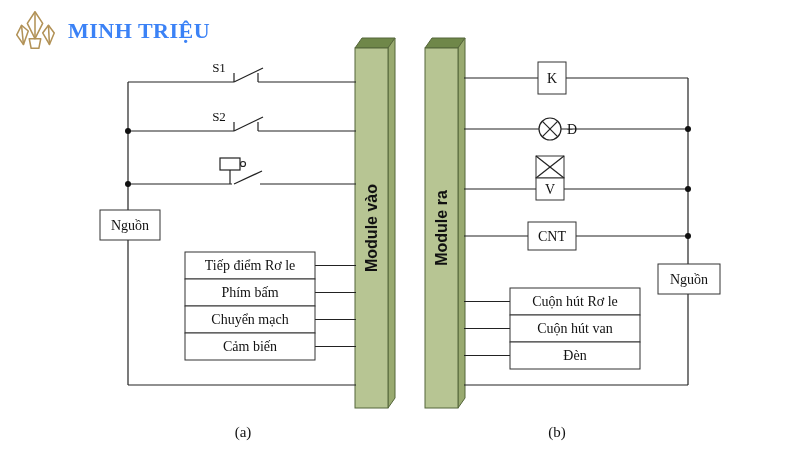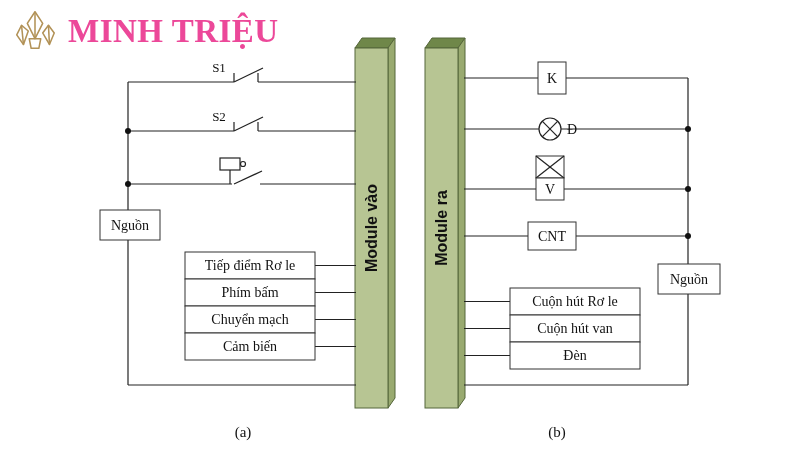--- a/index.html
+++ b/index.html
@@ -2,22 +2,22 @@
 <html><head>
 <meta charset="utf-8">
 <style>
   html,body { margin:0; padding:0; }
   body {
     width:800px; height:450px; background:#ffffff; position:relative;
     overflow:hidden; font-family:"Liberation Serif", serif;
   }
   .header { position:absolute; top:6px; left:10px; display:flex; align-items:center; gap:8px; }
   .brand {
-    font-family:"Liberation Serif", serif; font-weight:700; font-size:33px;
-    color:#ec4899; letter-spacing:0.5px; white-space:nowrap;
+    font-family:"Liberation Serif", serif; font-weight:700; font-size:22px;
+    color:#3b82f6; letter-spacing:0.5px; white-space:nowrap;
   }
   svg.diagram { position:absolute; left:0; top:0; }
   svg text { font-family:"Liberation Serif", serif; font-size:14px; fill:#111111; }
   svg text.small { font-size:13px; }
   svg text.module-label { font-family:"Liberation Sans", sans-serif; font-size:16px; font-weight:bold; }
   .wire { stroke:#222222; stroke-width:1.2; fill:none; }
   .boxed { fill:#ffffff; stroke:#333333; stroke-width:1; }
   .sym  { stroke:#222222; stroke-width:1.2; fill:none; }
 </style>
 </head>

